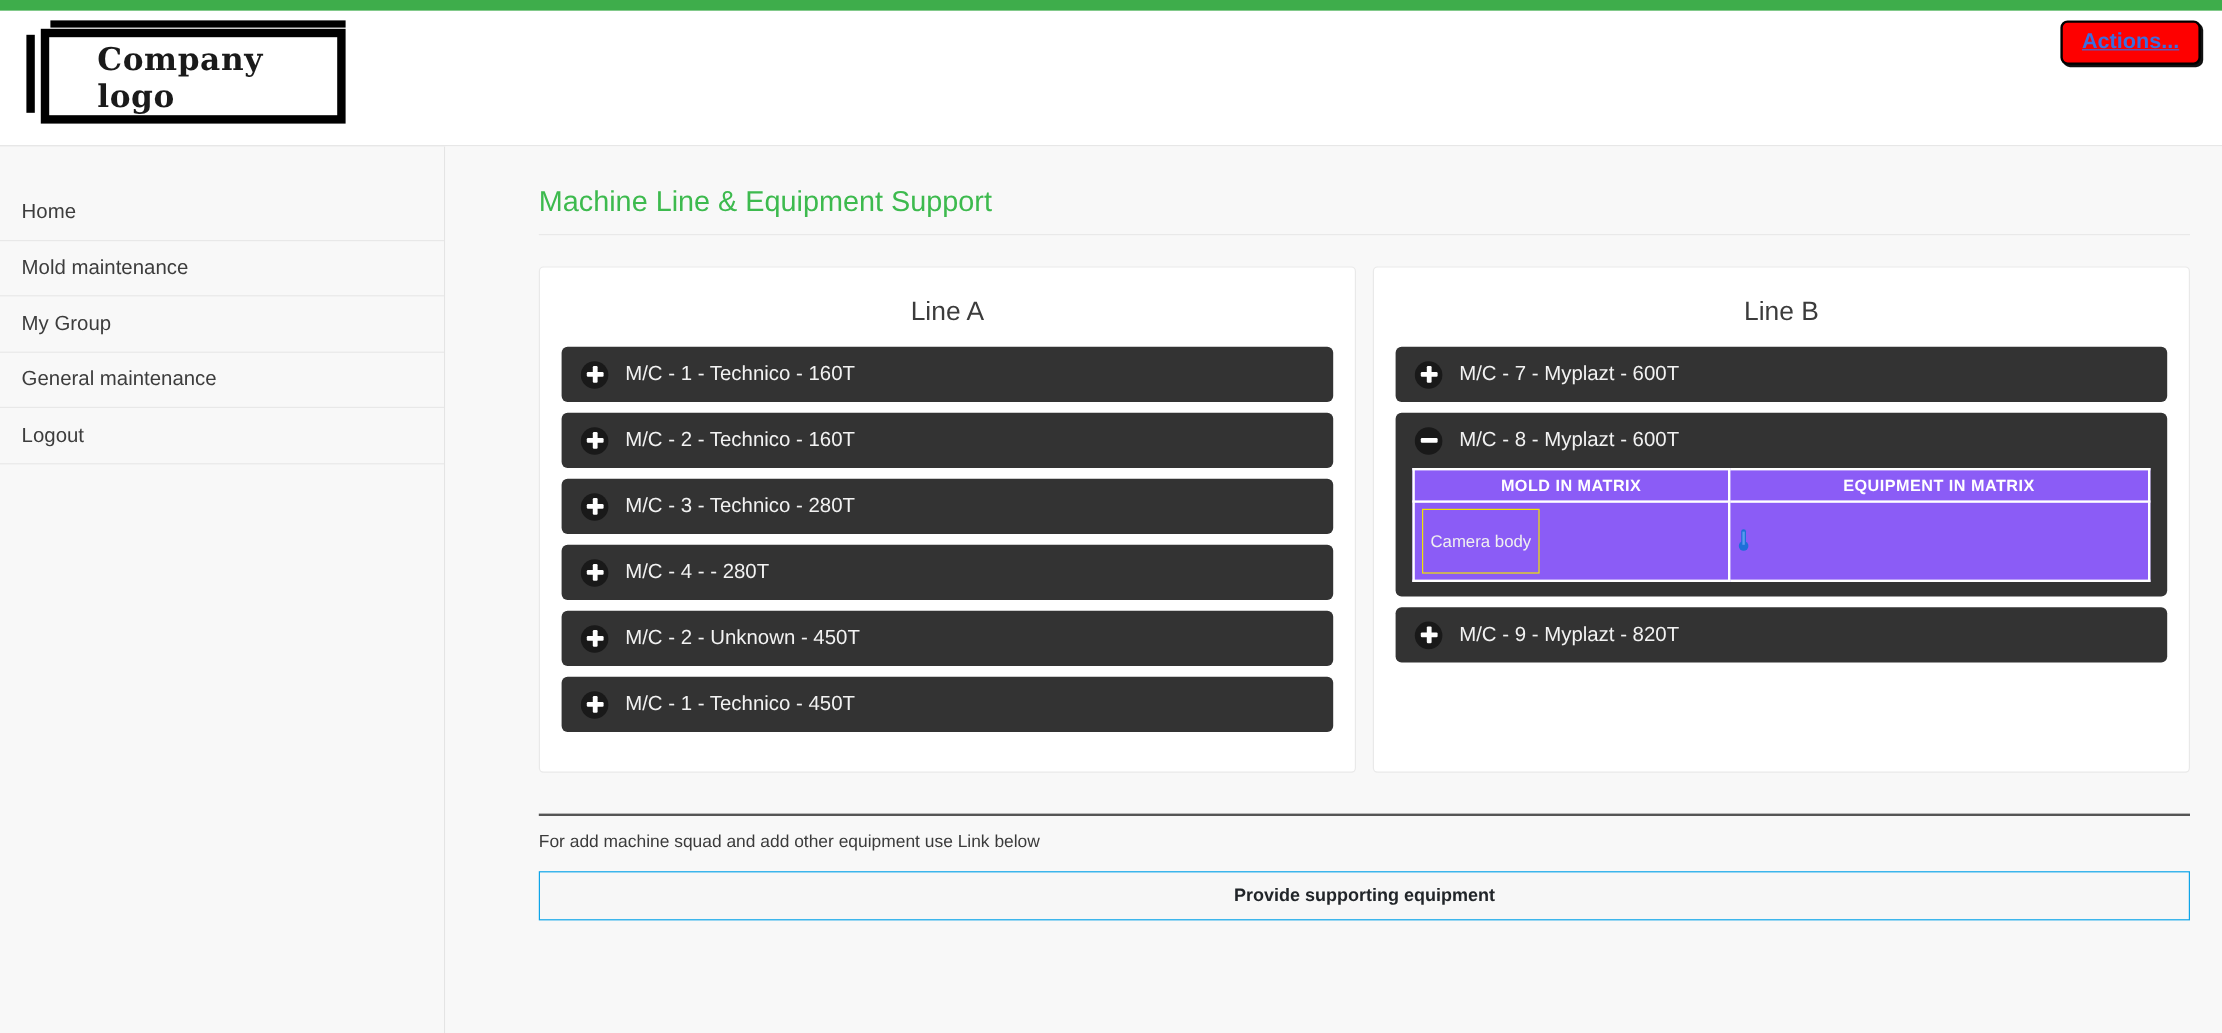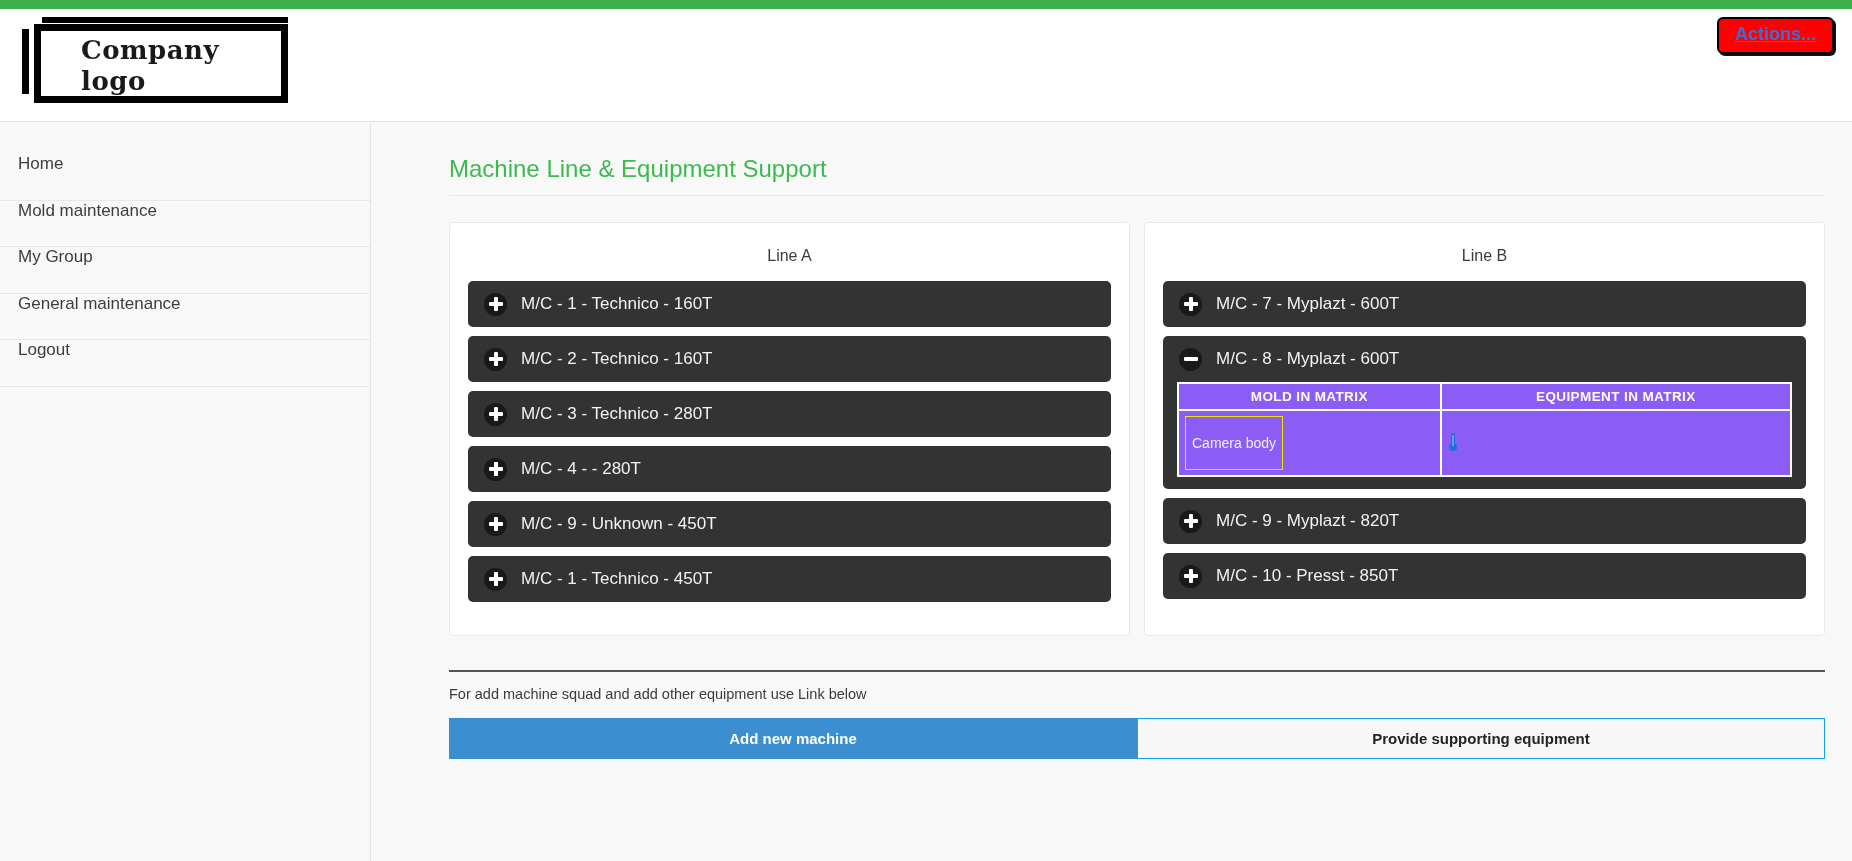--- a/index.html
+++ b/index.html
@@ -99,21 +99,21 @@
   .sidebar {
     width: 371px;
     flex: 0 0 371px;
     background: #f8f8f8;
     border-right: 1px solid #e4e4e4;
     padding-top: 32px;
   }
   .side-item {
     height: 46.5px;
     display: flex;
-    align-items: flex-start;
+    align-items: center;
     padding-left: 18px;
     font-size: 17px;
     color: #3d3d3d;
     border-bottom: 1px solid #e8e8e8;
     cursor: pointer;
     background: transparent;
   }
   .side-item:first-child { border-top: 0; }
 
   
@@ -142,21 +142,21 @@
   }
   .line-card {
     flex: 1;
     background: #ffffff;
     border: 1px solid #e9e9e9;
     border-radius: 4px;
     padding: 24px 18px 24px 18px;
   }
   .line-title {
     text-align: center;
-    font-size: 16px;
+    font-size: 22px;
     color: #3c3c3c;
     margin-bottom: 16px;
   }
 
   .mc-item {
     background: #333333;
     border-radius: 5px;
     margin-bottom: 9px;
     padding: 0;
   }
@@ -351,21 +351,21 @@
         <div class="mc-item">
           <div class="mc-head">
             <span class="mc-icon plus"></span>
             <span class="mc-label">M/C - 4 - - 280T</span>
           </div>
         </div>
 
         <div class="mc-item">
           <div class="mc-head">
             <span class="mc-icon plus"></span>
-            <span class="mc-label">M/C - 9 - Unknown - 450T</span>
+            <span class="mc-label">M/C - 2 - Unknown - 450T</span>
           </div>
         </div>
 
         <div class="mc-item">
           <div class="mc-head">
             <span class="mc-icon plus"></span>
             <span class="mc-label">M/C - 1 - Technico - 450T</span>
           </div>
         </div>
       </section>
@@ -413,33 +413,26 @@
           </div>
         </div>
 
         <div class="mc-item">
           <div class="mc-head">
             <span class="mc-icon plus"></span>
             <span class="mc-label">M/C - 9 - Myplazt - 820T</span>
           </div>
         </div>
 
-        <div class="mc-item">
-          <div class="mc-head">
-            <span class="mc-icon plus"></span>
-            <span class="mc-label">M/C - 10 - Presst - 850T</span>
-          </div>
-        </div>
       </section>
 
     </div>
 
     <div class="footer-wrap">
       <div class="footer-rule"></div>
       <div class="footer-note">For add machine squad and add other equipment use Link below</div>
       <div class="footer-btns">
-        <button class="btn-primary">Add new machine</button>
         <button class="btn-secondary">Provide supporting equipment</button>
       </div>
     </div>
 
   </main>
 </div>
 
 </body></html>

